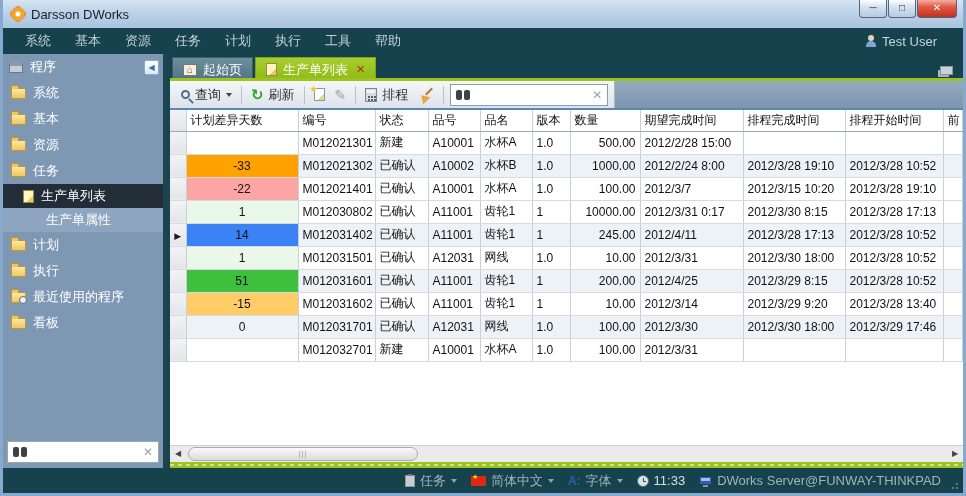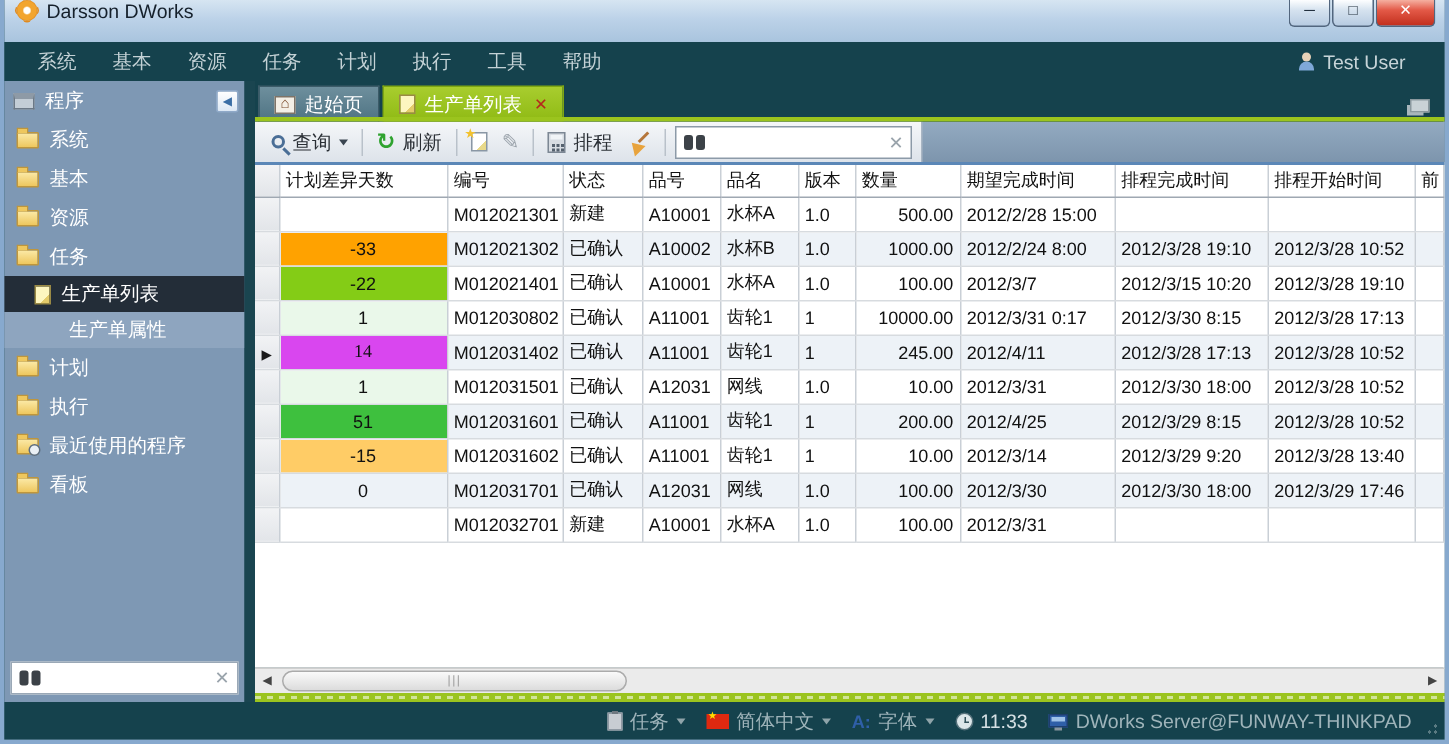--- a/index.html
+++ b/index.html
@@ -5,21 +5,21 @@
   * { margin:0; padding:0; box-sizing:border-box; }
   html,body { width:966px; height:496px; overflow:hidden; }
   body { font-family:"Liberation Sans","DejaVu Sans",sans-serif; font-size:12px; }
 
   .window { width:966px; height:496px; border:3px solid #87A9CE; border-top:none;
             background:#15424D; display:flex; flex-direction:column;
             box-shadow:inset 0 0 0 1px #B9D0E6; }
 
   
   .titlebar { height:28px; background:linear-gradient(#D6E5F2,#BCD2E8 45%,#A9C4DE);
-              display:flex; align-items:flex-start; padding:0 6px; position:relative; }
+              display:flex; align-items:center; padding:0 6px; position:relative; }
   .title-gear { width:14px; height:14px; border-radius:50%;
                 background:radial-gradient(circle at 50% 50%, #FFF 0 2px, #F2A52F 3px 6px, #E08A1E 7px);
                 box-shadow:0 -5px 0 -4px #E08A1E, 0 5px 0 -4px #E08A1E, -5px 0 0 -4px #E08A1E, 5px 0 0 -4px #E08A1E;
                 margin:0 6px 0 2px; }
   .title-text { font-size:13px; color:#15202B; }
   .win-btns { position:absolute; right:6px; top:0; display:flex; }
   .win-btn { width:28px; height:18px; border:1px solid #52667E; border-top:none;
              border-radius:0 0 4px 4px; background:linear-gradient(#FDFEFF,#D5E2EF 40%,#B7CBE1);
              color:#23303E; font-size:10px; line-height:16px; text-align:center; margin-left:1px; }
   .win-btn.close { width:40px; background:linear-gradient(#F5B0A0,#E35947 40%,#C22F1D);
@@ -375,21 +375,21 @@
                 <td>水杯B</td>
                 <td>1.0</td>
                 <td class="qty">1000.00</td>
                 <td>2012/2/24 8:00</td>
                 <td>2012/3/28 19:10</td>
                 <td>2012/3/28 10:52</td>
                 <td></td>
               </tr>
               <tr class="">
                 <td class="rowhdr"></td>
-                <td class="diff" style="background: #84cc16;">-22</td>
+                <td class="diff" style="background: #fca5a5;">-22</td>
                 <td>M012021401</td>
                 <td>已确认</td>
                 <td>A10001</td>
                 <td>水杯A</td>
                 <td>1.0</td>
                 <td class="qty">100.00</td>
                 <td>2012/3/7</td>
                 <td>2012/3/15 10:20</td>
                 <td>2012/3/28 19:10</td>
                 <td></td>
@@ -403,21 +403,21 @@
                 <td>齿轮1</td>
                 <td>1</td>
                 <td class="qty">10000.00</td>
                 <td>2012/3/31 0:17</td>
                 <td>2012/3/30 8:15</td>
                 <td>2012/3/28 17:13</td>
                 <td></td>
               </tr>
               <tr class="even">
                 <td class="rowhdr"><span class="rowmark">▶</span></td>
-                <td class="diff" style="background: #d946ef; font-family: Liberation Serif, serif;">14</td>
+                <td class="diff" style="background: #3b82f6;">14</td>
                 <td>M012031402</td>
                 <td>已确认</td>
                 <td>A11001</td>
                 <td>齿轮1</td>
                 <td>1</td>
                 <td class="qty">245.00</td>
                 <td>2012/4/11</td>
                 <td>2012/3/28 17:13</td>
                 <td>2012/3/28 10:52</td>
                 <td></td>

